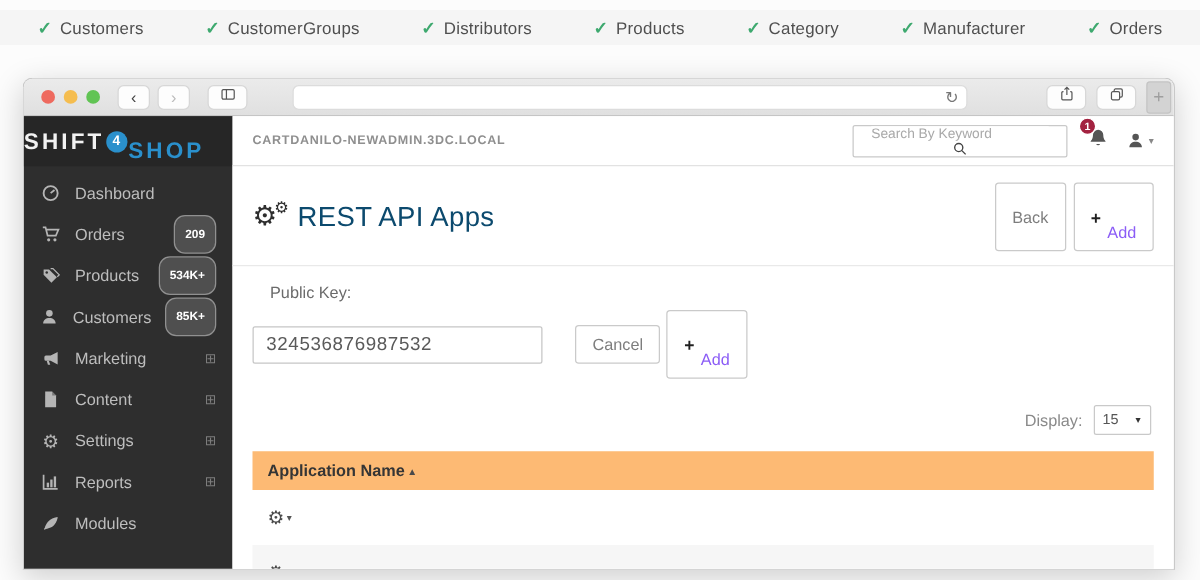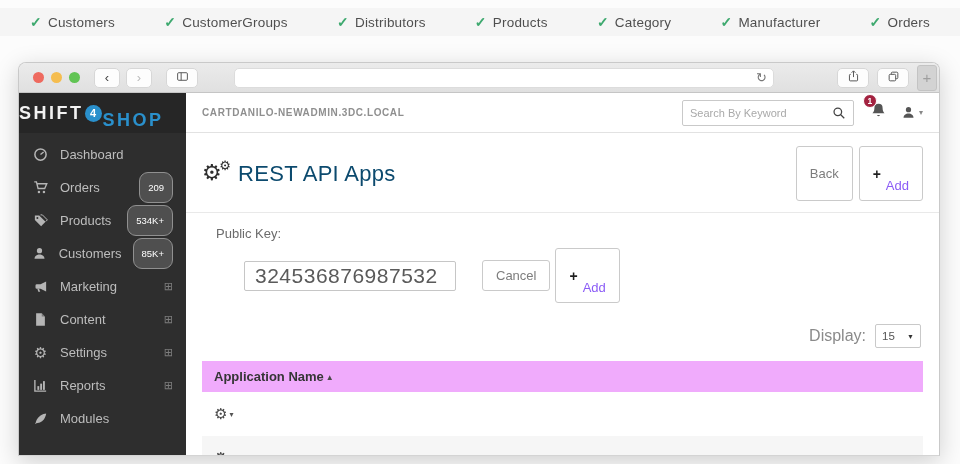--- a/index.html
+++ b/index.html
@@ -52,31 +52,31 @@
     color:#fff; font-size:11px; letter-spacing:0; display:inline-flex;
     align-items:center; justify-content:center; margin:0 1px; }
   .logo .blue { color:#2a90cc;margin-top:15px; }
   .sb-menu { padding-top:5px; }
   .sb-item { height:33px; display:flex; align-items:center; gap:11px;
     padding:0 13px; color:#bdbdbd; font-size:13px; cursor:pointer; }
   .sb-icon { width:17px; display:flex; justify-content:center; color:#b5b5b5; }
   .sb-icon svg { width:15px; height:15px; }
   .sb-label { flex:1; }
   .sb-badge { background:#4f4f4f; border:1px solid #909090; color:#fff;
-    font-size:9.5px; font-weight:normal; padding:9px 8px; border-radius:9px; }
+    font-size:9.5px; font-weight:bold; padding:9px 8px; border-radius:9px; }
   .sb-expand { color:#7d7d7d; font-size:11px; }
 
   .main { flex:1; background:#fff; display:flex; flex-direction:column; }
 
   .admin-header { height:40px; border-bottom:1px solid #e2e2e2; display:flex;
     align-items:center; padding:0 16px; flex-shrink:0; }
   .store-name { font-size:10px; font-weight:bold; color:#8f8f8f; letter-spacing:.6px; }
   .hdr-right { margin-left:auto; display:flex; align-items:center; }
   .search-box { width:172px; height:26px; border:1px solid #c9c9c9; border-radius:2px;
-    display:flex; align-items:center; padding:0 7px; }
+    display:flex; align-items:center; padding:0 7px;flex-direction:column; }
   .search-box input { border:0; outline:0; flex:1; font-size:11px; color:#555;
     font-family:"Liberation Sans", sans-serif; min-width:0; }
   .search-box input::placeholder { color:#a9a9a9; }
   .search-box svg { width:14px; height:14px; color:#444; }
   .bell-wrap { position:relative; margin-left:16px; color:#555; }
   .bell-wrap svg { width:17px; height:17px; }
   .notif-badge { position:absolute; top:-8px; left:-7px; width:14px; height:14px;
     background:#a32240; border:1px solid #fff; border-radius:50%; color:#fff;
     font-size:8.5px; font-weight:bold; display:flex; align-items:center;
     justify-content:center; }
@@ -94,36 +94,36 @@
     padding:7px 13px; font-size:13px; color:#7d7d7d; cursor:pointer;
     font-family:"Liberation Sans", sans-serif; display:flex; align-items:center; gap:5px; }
   .btn .plus { color:#1f1f1f; font-weight:bold; font-size:14px; }
   .btn .btn-dark { color:#8b5cf6;margin-top:24px; }
 
   .divider { border-top:1px solid #e9e9e9; margin:0; }
 
   .pk-section { padding:13px 16px 0; }
   .pk-label { font-size:13px; color:#6b6b6b;margin-left:14px; }
   .pk-row { display:flex; align-items:center; margin-top:7px; }
-  .pk-input { width:212px; height:30px; border:1px solid #c6c6c6; border-radius:2px;
-    padding:0 10px; font-size:21px; color:#5a5a5a; letter-spacing:.5px;
-    font-family:"Liberation Sans", sans-serif; outline:none;margin-left:42px; }
+  .pk-input { width:232px; height:30px; border:1px solid #c6c6c6; border-radius:2px;
+    padding:0 10px; font-size:15px; color:#5a5a5a; letter-spacing:.5px;
+    font-family:"Liberation Sans", sans-serif; outline:none; }
   .pk-row .btn-cancel { margin-left:26px; }
   .pk-row .btn-add2 { margin-left:5px; }
 
   .display-row { display:flex; align-items:center; justify-content:flex-end;
     padding:0 18px; margin-top:21px; gap:9px; }
-  .display-label { font-size:16px; color:#8a8a8a; }
+  .display-label { font-size:13px; color:#8a8a8a; }
   .display-select { width:46px; height:24px; border:1px solid #c9c9c9; border-radius:2px;
     display:flex; align-items:center; justify-content:space-between;
     padding:0 6px; font-size:11.5px; color:#555; cursor:pointer; }
   .display-select .sel-caret { font-size:7px; color:#333; }
 
   .table { margin:13px 16px 0; }
-  .t-head { background:#f0abfc; display:flex; font-size:13px; font-weight:bold;
+  .t-head { background:#fdba74; display:flex; font-size:13px; font-weight:bold;
     color:#353535; }
   .t-head > div { padding:8px 12px; }
   .col-name { width:75%; }
   .col-action { width:25%; }
   .sort-arrow { font-size:8px; color:#4a4a4a; margin-left:2px; vertical-align:1px; }
   .t-row { display:flex; align-items:center; height:44px; font-size:13px; color:#666; }
   .t-row.alt { background:#f6f6f6; }
   .t-row > div { padding:0 12px; }
   .action-gear { color:#4a4a4a; font-size:15px; cursor:pointer; display:flex;
     align-items:center; gap:2px; }

